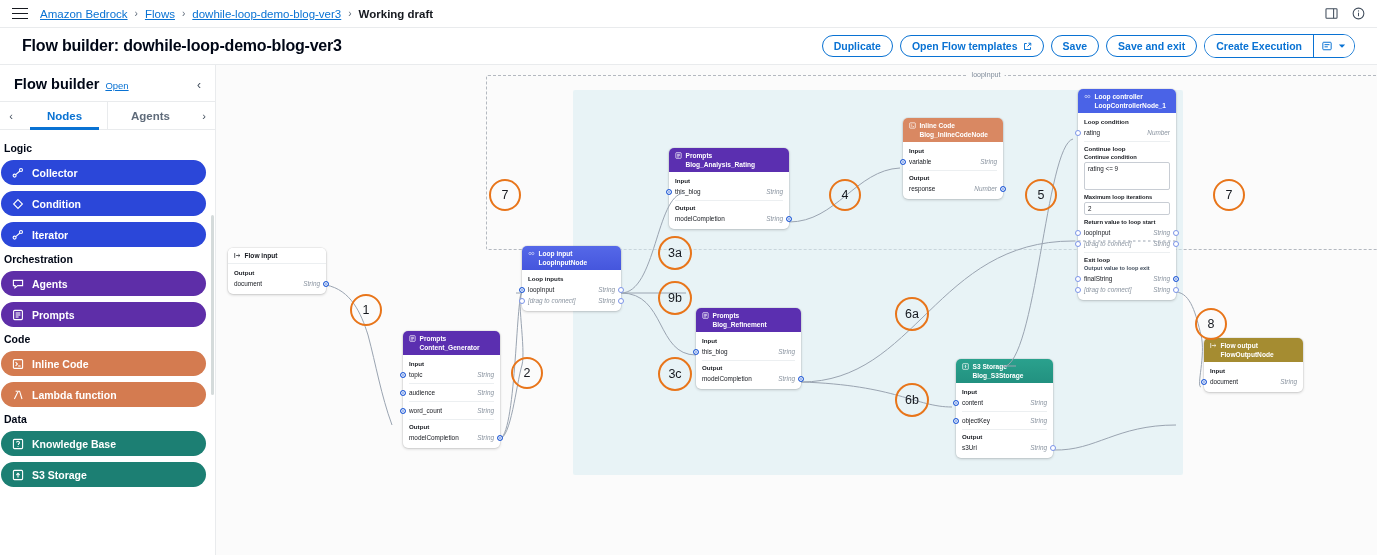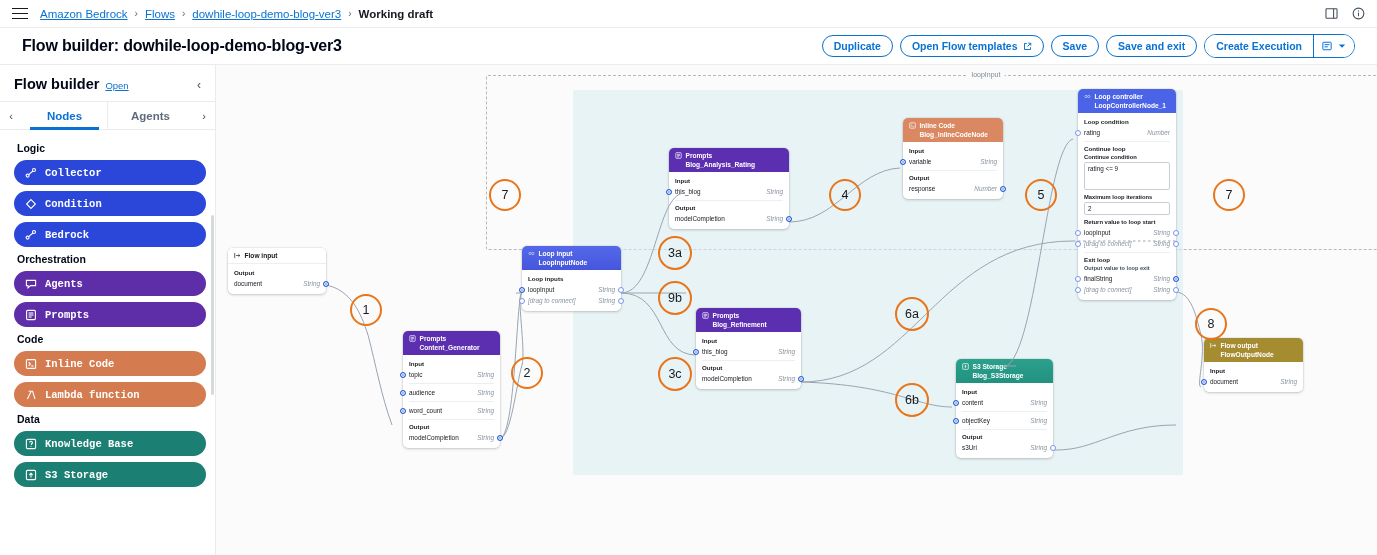--- a/index.html
+++ b/index.html
@@ -62,27 +62,26 @@
   .sb-arrow { width:22px; text-align:center; font-size:11px; color:#414d5c; cursor:pointer; }
   .sb-tab {
     flex:1; text-align:center; font-size:11.5px; font-weight:700; color:#5f6b7a;
     line-height:28px; cursor:pointer; position:relative; overflow:hidden;
   }
   .sb-tab.active { color:#0972d3; }
   .sb-tab.active:after {
     content:""; position:absolute; left:8px; right:8px; bottom:0; height:2.5px; background:#0972d3;
   }
   .sb-tab + .sb-tab { border-left:1px solid #e9ebed; }
-  .sb-list { padding:9px 9px 0 14px; }
+  .sb-list { padding:9px 9px 0 1px; }
   .sb-group { font-size:10.5px; font-weight:700; color:#000716; margin:3px 0 6px 3px; }
   .node-chip {
     height:25px; border-radius:13px; display:flex; align-items:center;
     padding:0 10px; margin-bottom:6px; color:#fff; font-size:10.5px; font-weight:600; cursor:pointer;
     position:relative;
-    font-family:Liberation Mono, monospace;
   }
   .node-chip .chip-ico {
     width:13px; height:13px; margin-right:8px; display:flex; align-items:center;
     justify-content:center; flex:0 0 13px;
   }
   .node-chip .chip-ico svg { width:12px; height:12px; display:block; }
   .c-logic { background:#2b47d9; }
   .c-orch  { background:#5e2ea8; }
   .c-code  { background:#d47b50; }
   .c-data  { background:#1c7f73; }
@@ -258,21 +257,21 @@
         <span>Condition</span>
       </div>
       <div class="node-chip c-logic">
         <span class="chip-ico">
             <svg viewBox="0 0 12 12" fill="none" stroke="#fff" stroke-width="1.1">
               <circle cx="2.6" cy="8.6" r="1.5"></circle>
               <circle cx="9" cy="3" r="1.5"></circle>
               <path d="M3.7 7.6 7.9 4"></path>
             </svg>
           </span>
-        <span>Bedrock</span>
+        <span>Iterator</span>
       </div>
 
       <div class="sb-group">Orchestration</div>
       <div class="node-chip c-orch">
         <span class="chip-ico">
             <svg viewBox="0 0 12 12" fill="none" stroke="#fff" stroke-width="1.1">
               <path d="M1.4 2.4h9.2v5.2H5.6L3 9.8V7.6H1.4Z"></path>
             </svg>
           </span>
         <span>Agents</span>

